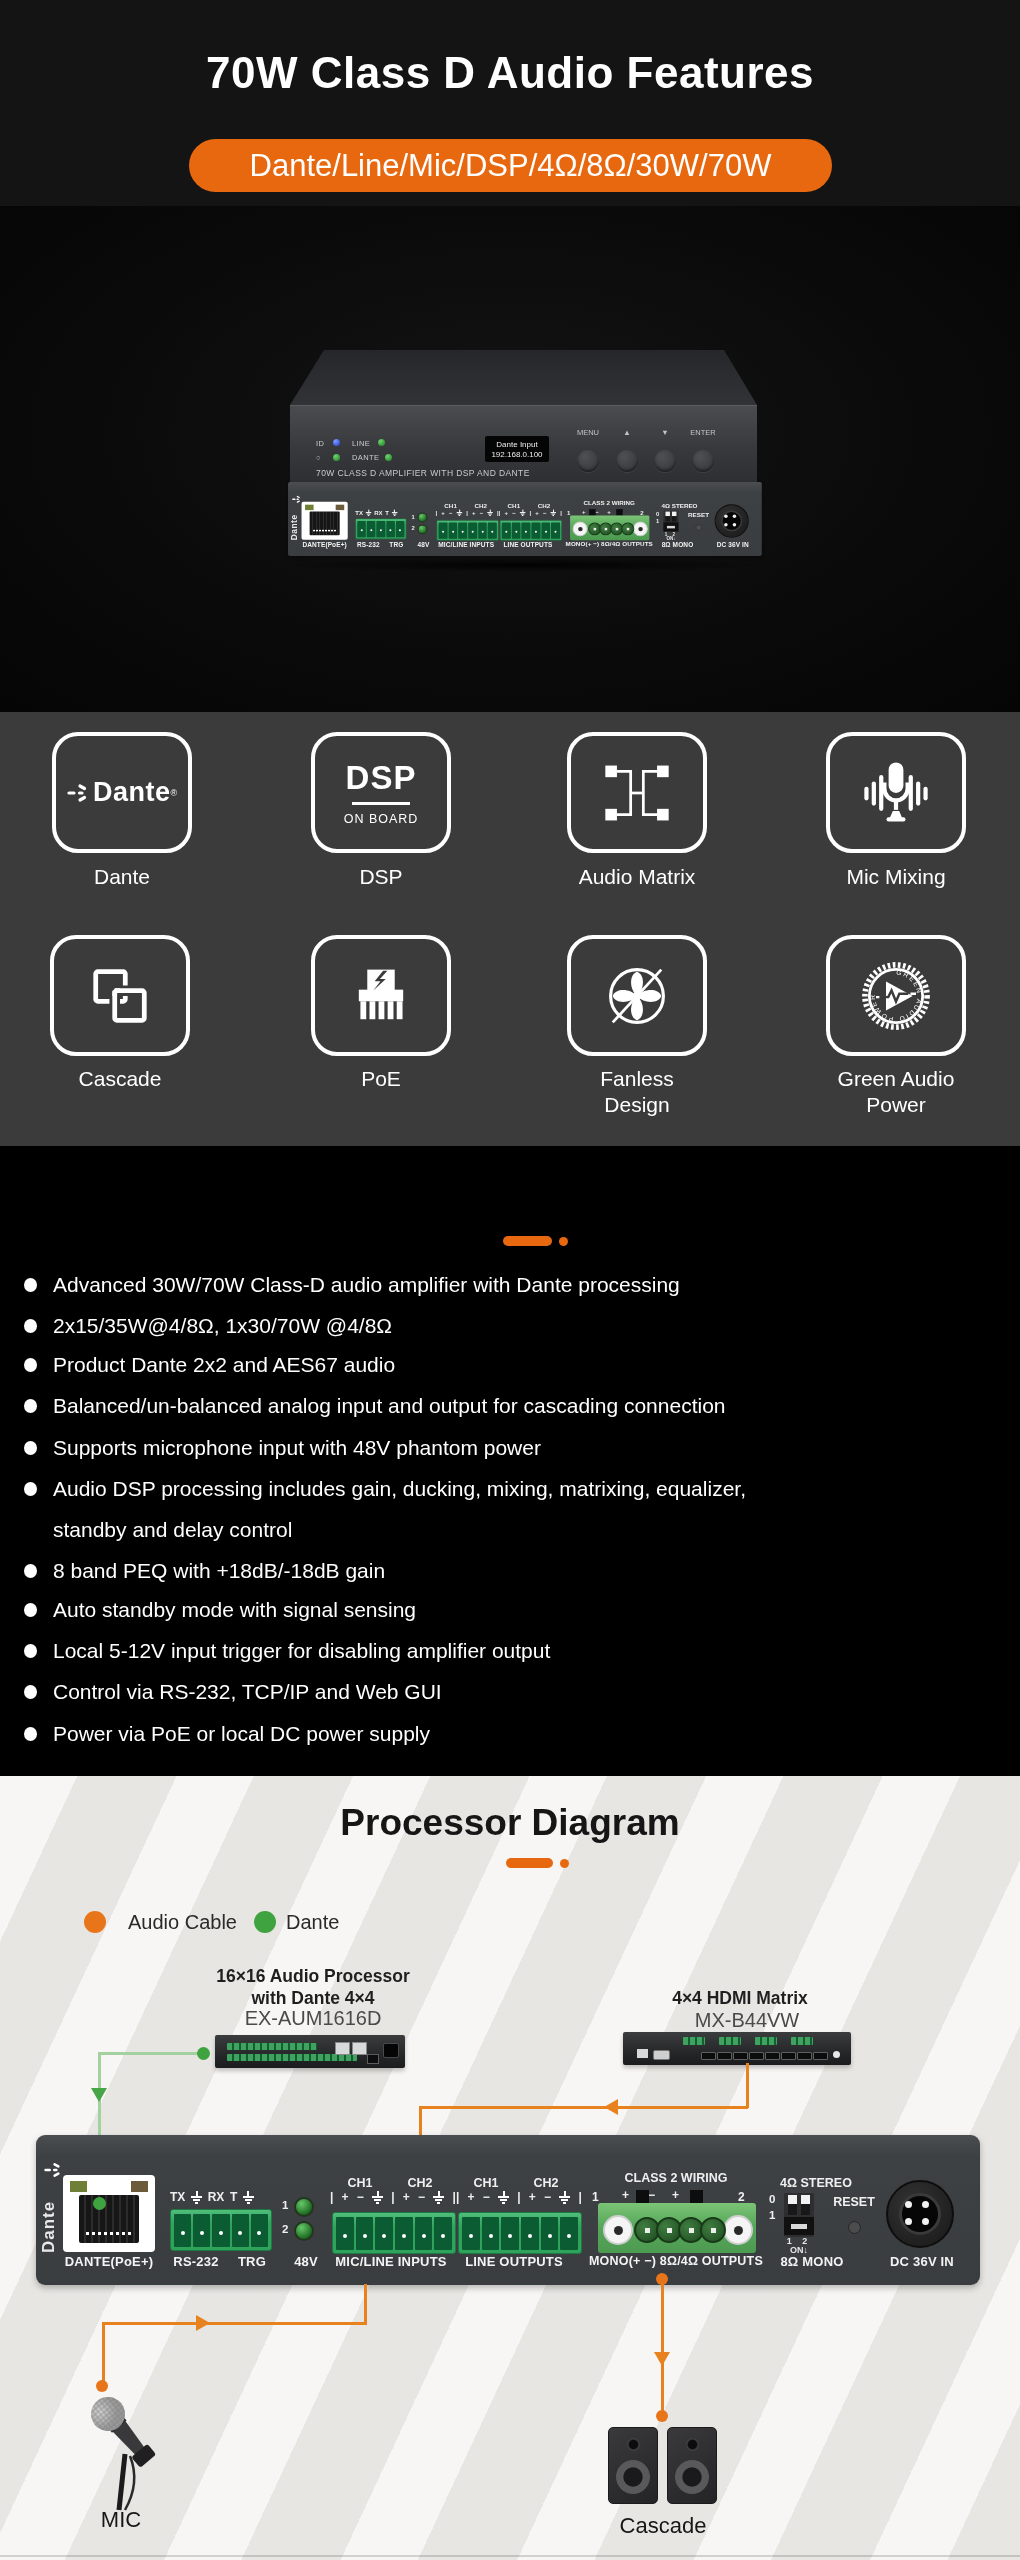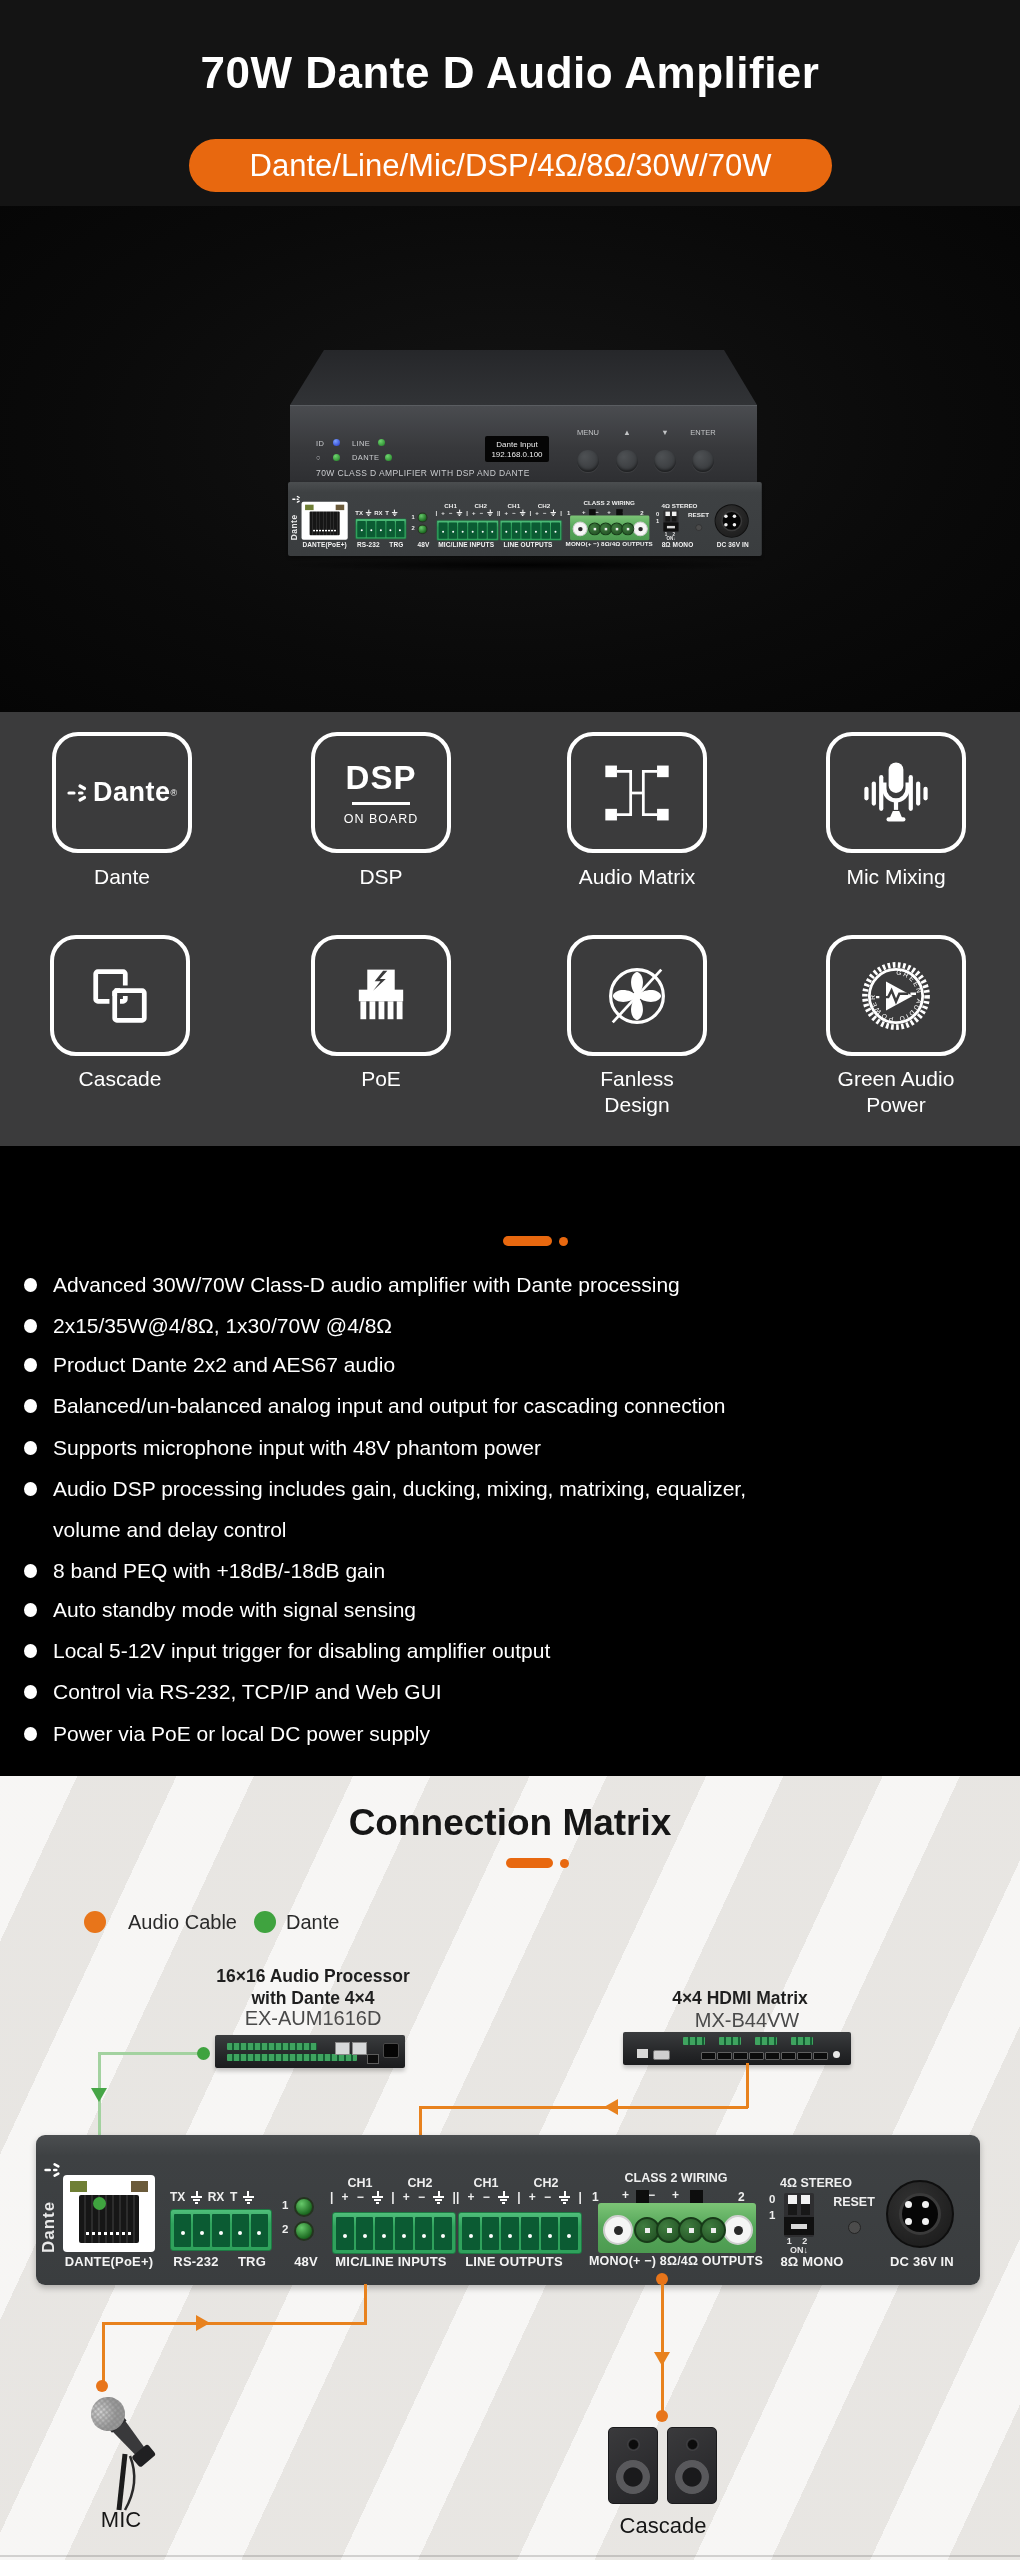--- a/index.html
+++ b/index.html
@@ -120,21 +120,21 @@
   .tweet{position:absolute;left:50%;top:10px;width:13px;height:13px;margin-left:-6.5px;border-radius:50%;
      background:radial-gradient(circle,#0c0c0c 45%,#3f3f42 60%)}
   .woof{position:absolute;left:50%;top:32px;width:34px;height:34px;margin-left:-17px;border-radius:50%;
      background:radial-gradient(circle,#1a1a1c 38%,#59595c 42%,#59595c 70%,#2a2a2c 74%)}
   .diag-lbl{font-size:22px;color:#161616;text-align:center}
 </style>
 </head>
 <body>
 
 <div id="sec-header" class="abs">
-  <div class="abs hero-title ctr">70W Dante D Audio Amplifier</div>
+  <div class="abs hero-title ctr">70W Class D Audio Features</div>
   <div class="abs badge">Dante/Line/Mic/DSP/4Ω/8Ω/30W/70W</div>
 </div>
 
 <div id="sec-photo" class="abs">
   <div class="abs amp-top"></div>
   <div class="abs amp-front">
     <span class="abs fp-txt" style="left:26px;top:33px">ID</span>
     <span class="abs fp-led fp-blue" style="left:43px;top:33px"></span>
     <span class="abs fp-txt" style="left:62px;top:33px">LINE</span>
     <span class="abs fp-led fp-green" style="left:88px;top:33px"></span>
@@ -419,21 +419,21 @@
     </div>
   <div class="abs fline" style="top:288px">
       <span class="fdot"></span>
       <span class="ftxt">Supports microphone input with 48V phantom power</span>
     </div>
   <div class="abs fline" style="top:329px">
       <span class="fdot"></span>
       <span class="ftxt">Audio DSP processing includes gain, ducking, mixing, matrixing, equalizer,</span>
     </div>
   <div class="abs fline" style="top:370px">
-      <span class="ftxt">volume and delay control</span>
+      <span class="ftxt">standby and delay control</span>
     </div>
   <div class="abs fline" style="top:411px">
       <span class="fdot"></span>
       <span class="ftxt">8 band PEQ with +18dB/-18dB gain</span>
     </div>
   <div class="abs fline" style="top:450px">
       <span class="fdot"></span>
       <span class="ftxt">Auto standby mode with signal sensing</span>
     </div>
   <div class="abs fline" style="top:491px">
@@ -445,21 +445,21 @@
       <span class="ftxt">Control via RS-232, TCP/IP and Web GUI</span>
     </div>
   <div class="abs fline" style="top:574px">
       <span class="fdot"></span>
       <span class="ftxt">Power via PoE or local DC power supply</span>
     </div>
 </div>
 <style>#sec-features .pf-title{left:0;right:0;top:36px}</style>
 
 <div id="sec-diagram" class="abs">
-  <div class="abs cd-title ctr" style="left:0;right:0;top:26px">Connection Matrix</div>
+  <div class="abs cd-title ctr" style="left:0;right:0;top:26px">Processor Diagram</div>
   <div class="abs dash" style="left:506px;top:82px;width:47px"></div>
   <div class="abs dashdot" style="left:560px;top:83px"></div>
 
   <span class="abs leg-dot" style="left:84px;top:135px;background:#E8751A"></span>
   <span class="abs leg-lbl" style="left:128px;top:134px">Audio Cable</span>
   <span class="abs leg-dot" style="left:254px;top:135px;background:#3FA33F"></span>
   <span class="abs leg-lbl" style="left:286px;top:134px">Dante</span>
 
   <div class="abs dev-l1" style="left:188px;top:190px;width:250px">16×16 Audio Processor</div>
   <div class="abs dev-l1" style="left:188px;top:212px;width:250px">with Dante 4×4</div>

